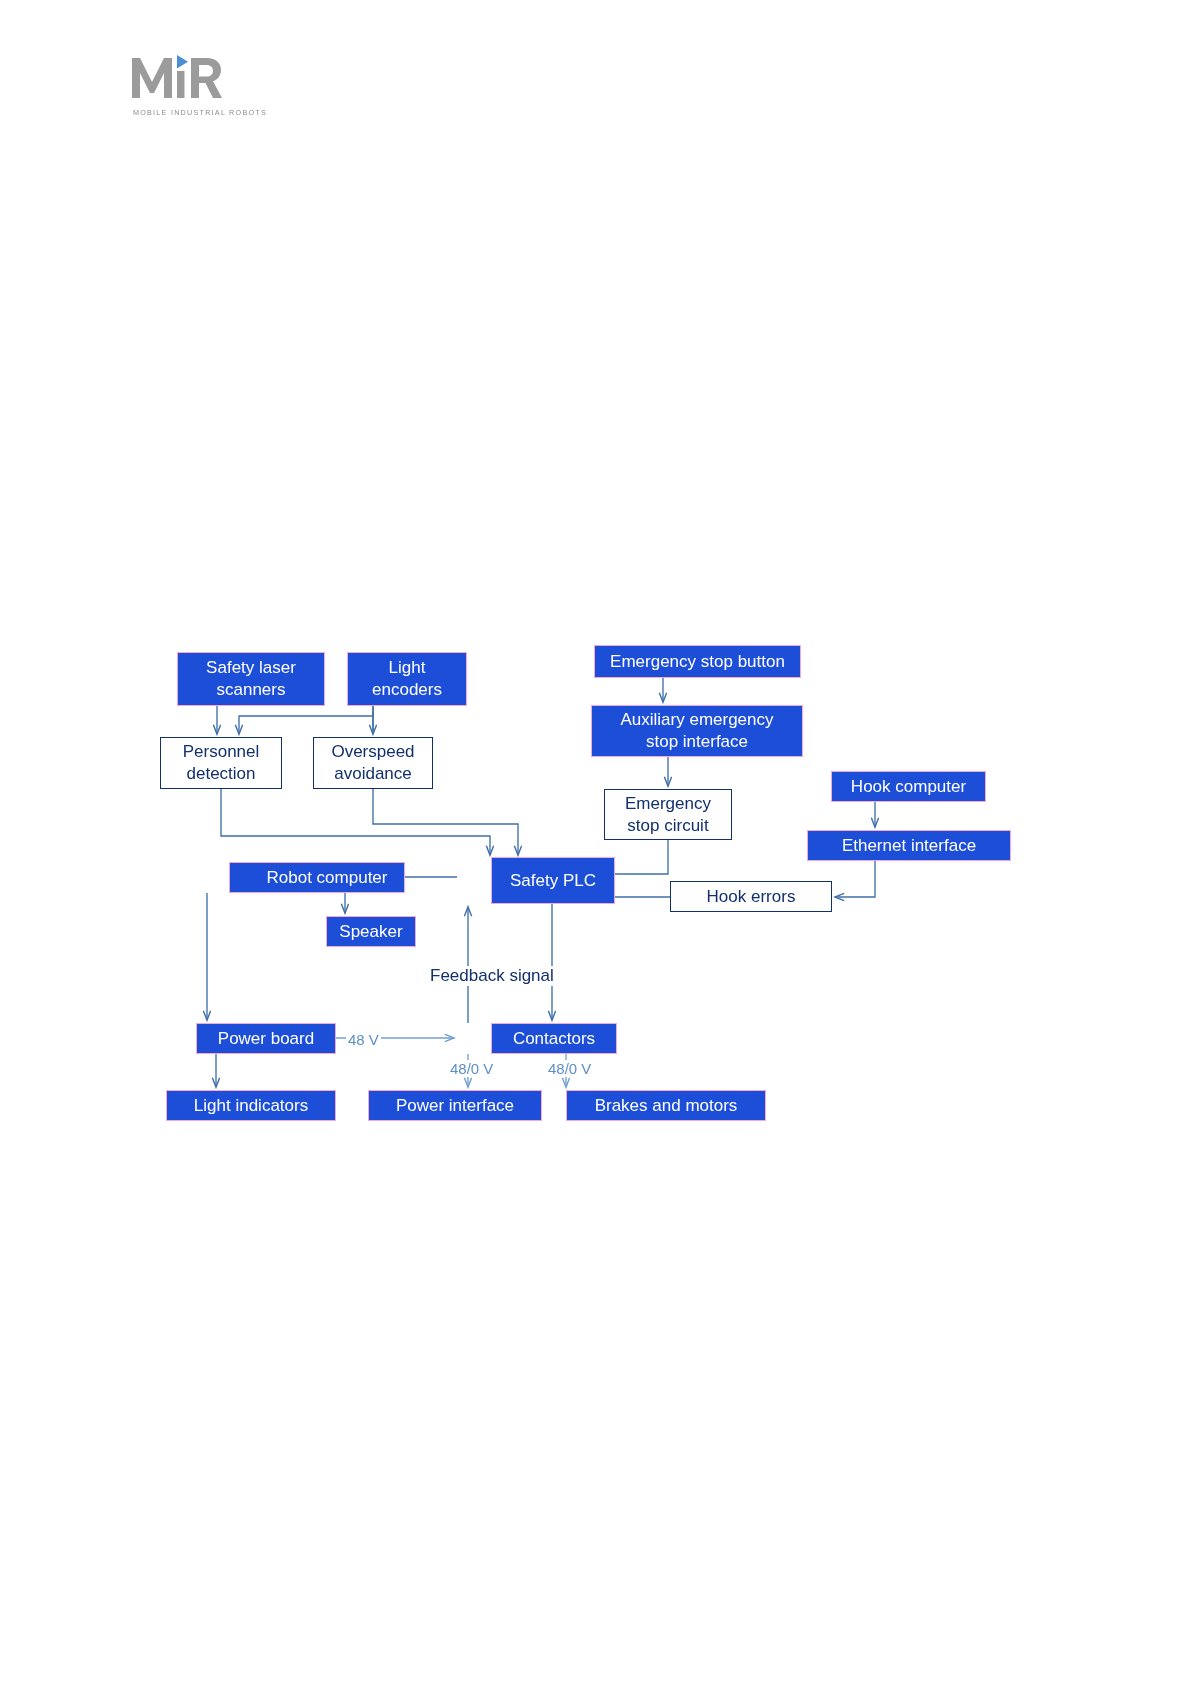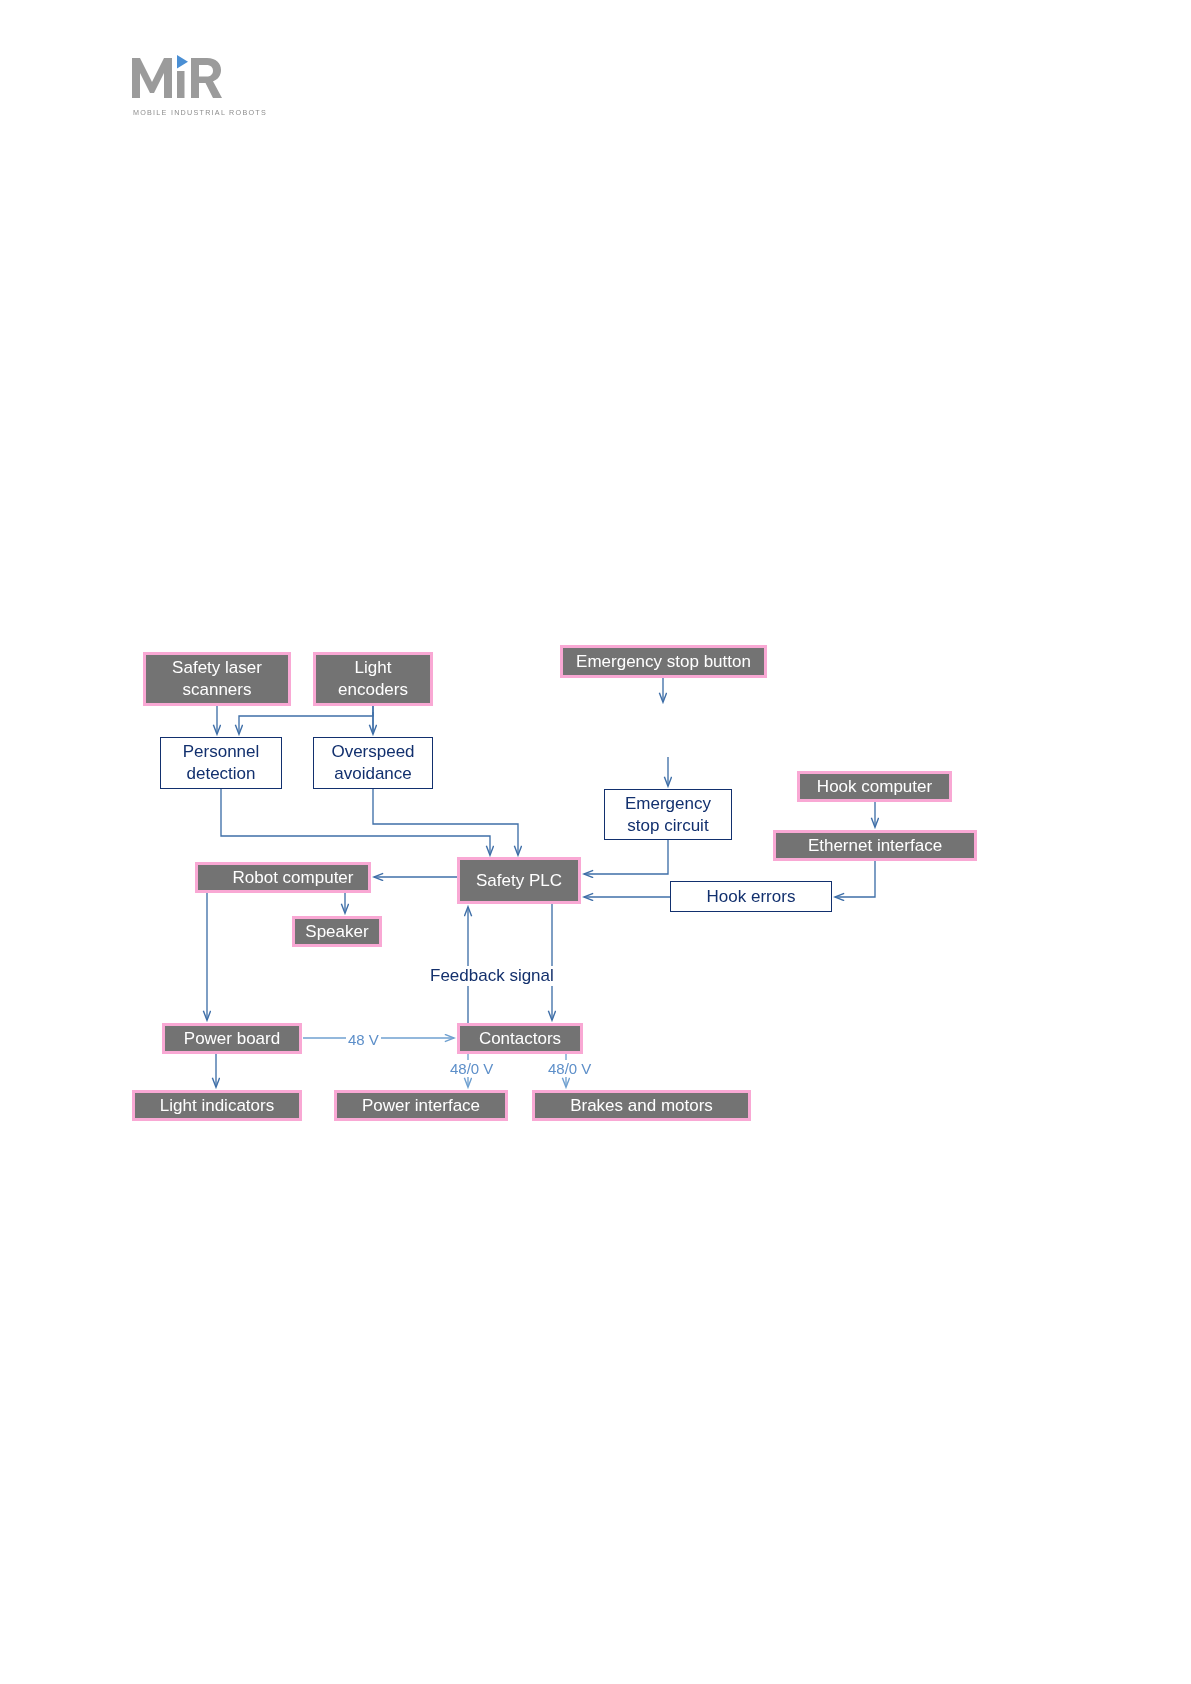--- a/index.html
+++ b/index.html
@@ -55,23 +55,24 @@
     display: flex;
     align-items: center;
     justify-content: center;
     text-align: center;
     line-height: 1.28;
     font-size: 17px;
     font-family: "Liberation Sans", sans-serif;
     white-space: pre-line;
   }
   .node.filled {
-    background: #737373;
+    background: #1d4ed8;
     color: #ffffff;
-    border: 3px solid #f9a8d4;
+    border: 1px solid #f9a8d4;
+    margin-left: 34px;
   }
   .node.outlined {
     background: #ffffff;
     color: #12306e;
     border: 1.4px solid #12306e;
   }
 
   
   .edge-label {
     position: absolute;
@@ -166,32 +167,34 @@
 
   <div class="node filled" style="left:143px; top:652px;  width:148px; height:54px;">Safety laser
 scanners</div>
   <div class="node filled" style="left:313px; top:652px;  width:120px; height:54px;">Light
 encoders</div>
   <div class="node outlined" style="left:160px; top:737px;  width:122px; height:52px;">Personnel
 detection</div>
   <div class="node outlined" style="left:313px; top:737px;  width:120px; height:52px;">Overspeed
 avoidance</div>
   <div class="node filled" style="left:560px; top:645px;  width:207px; height:33px;">Emergency stop button</div>
+  <div class="node filled" style="left:557px; top:705px;  width:212px; height:52px;">Auxiliary emergency
+stop interface</div>
   <div class="node outlined" style="left:604px; top:789px;  width:128px; height:51px;">Emergency
 stop circuit</div>
   <div class="node filled" style="left:797px; top:771px;  width:155px; height:31px;">Hook computer</div>
   <div class="node filled" style="left:773px; top:830px;  width:204px; height:31px;">Ethernet interface</div>
   <div class="node outlined" style="left:670px; top:881px;  width:162px; height:31px;">Hook errors</div>
   <div class="node filled" style="left:457px; top:857px;  width:124px; height:47px;">Safety PLC</div>
   <div class="node filled" style="left:195px; top:862px;  width:176px; height:31px;padding-left:20px;">Robot computer</div>
   <div class="node filled" style="left:292px; top:916px;  width:90px; height:31px;">Speaker</div>
   <div class="node filled" style="left:162px; top:1023px; width:140px; height:31px;">Power board</div>
   <div class="node filled" style="left:457px; top:1023px; width:126px; height:31px;">Contactors</div>
   <div class="node filled" style="left:132px; top:1090px; width:170px; height:31px;">Light  indicators</div>
   <div class="node filled" style="left:334px; top:1090px; width:174px; height:31px;">Power interface</div>
-  <div class="node filled" style="left:532px; top:1090px; width:219px; height:31px;">Brakes and motors</div>
+  <div class="node filled" style="left:532px; top:1090px; width:200px; height:31px;">Brakes and motors</div>
 
   <div class="edge-label dark" style="left:428px; top:966px;">Feedback signal</div>
   <div class="edge-label light" style="left:346px; top:1031px;">48 V</div>
   <div class="edge-label light" style="left:448px; top:1060px;">48/0 V</div>
   <div class="edge-label light" style="left:546px; top:1060px;">48/0 V</div>
 
 </div>
 
 </body></html>

